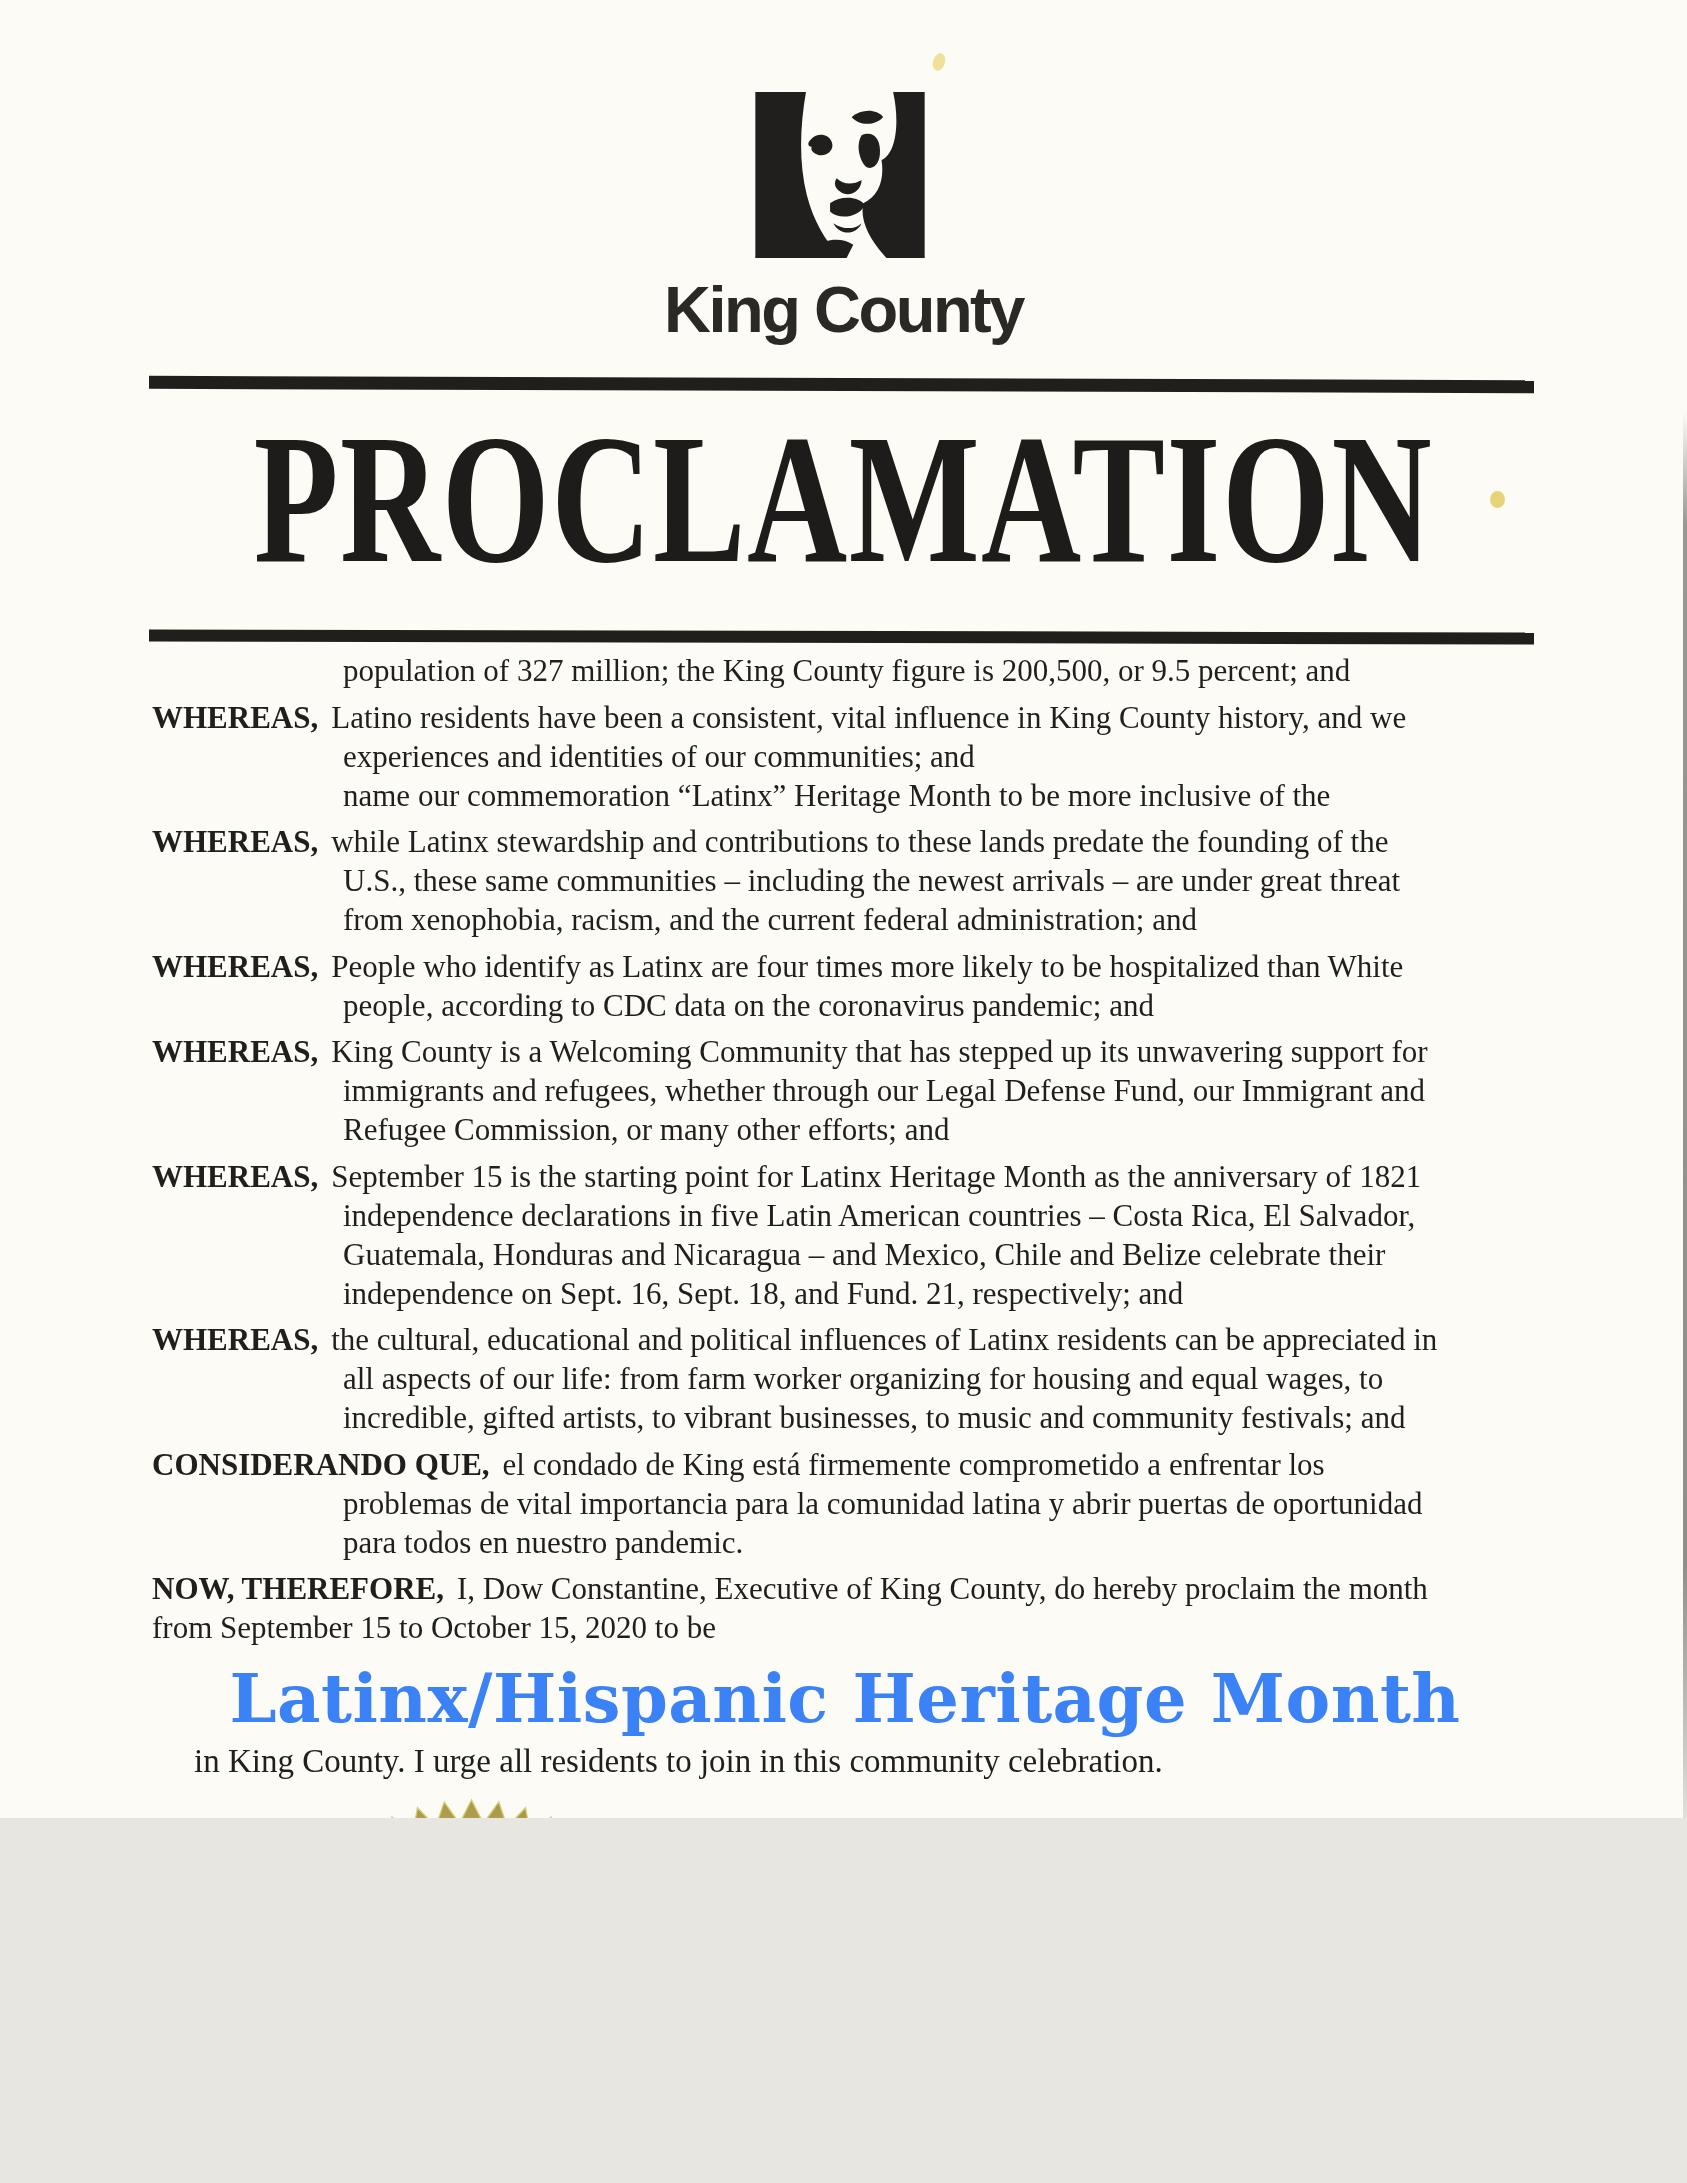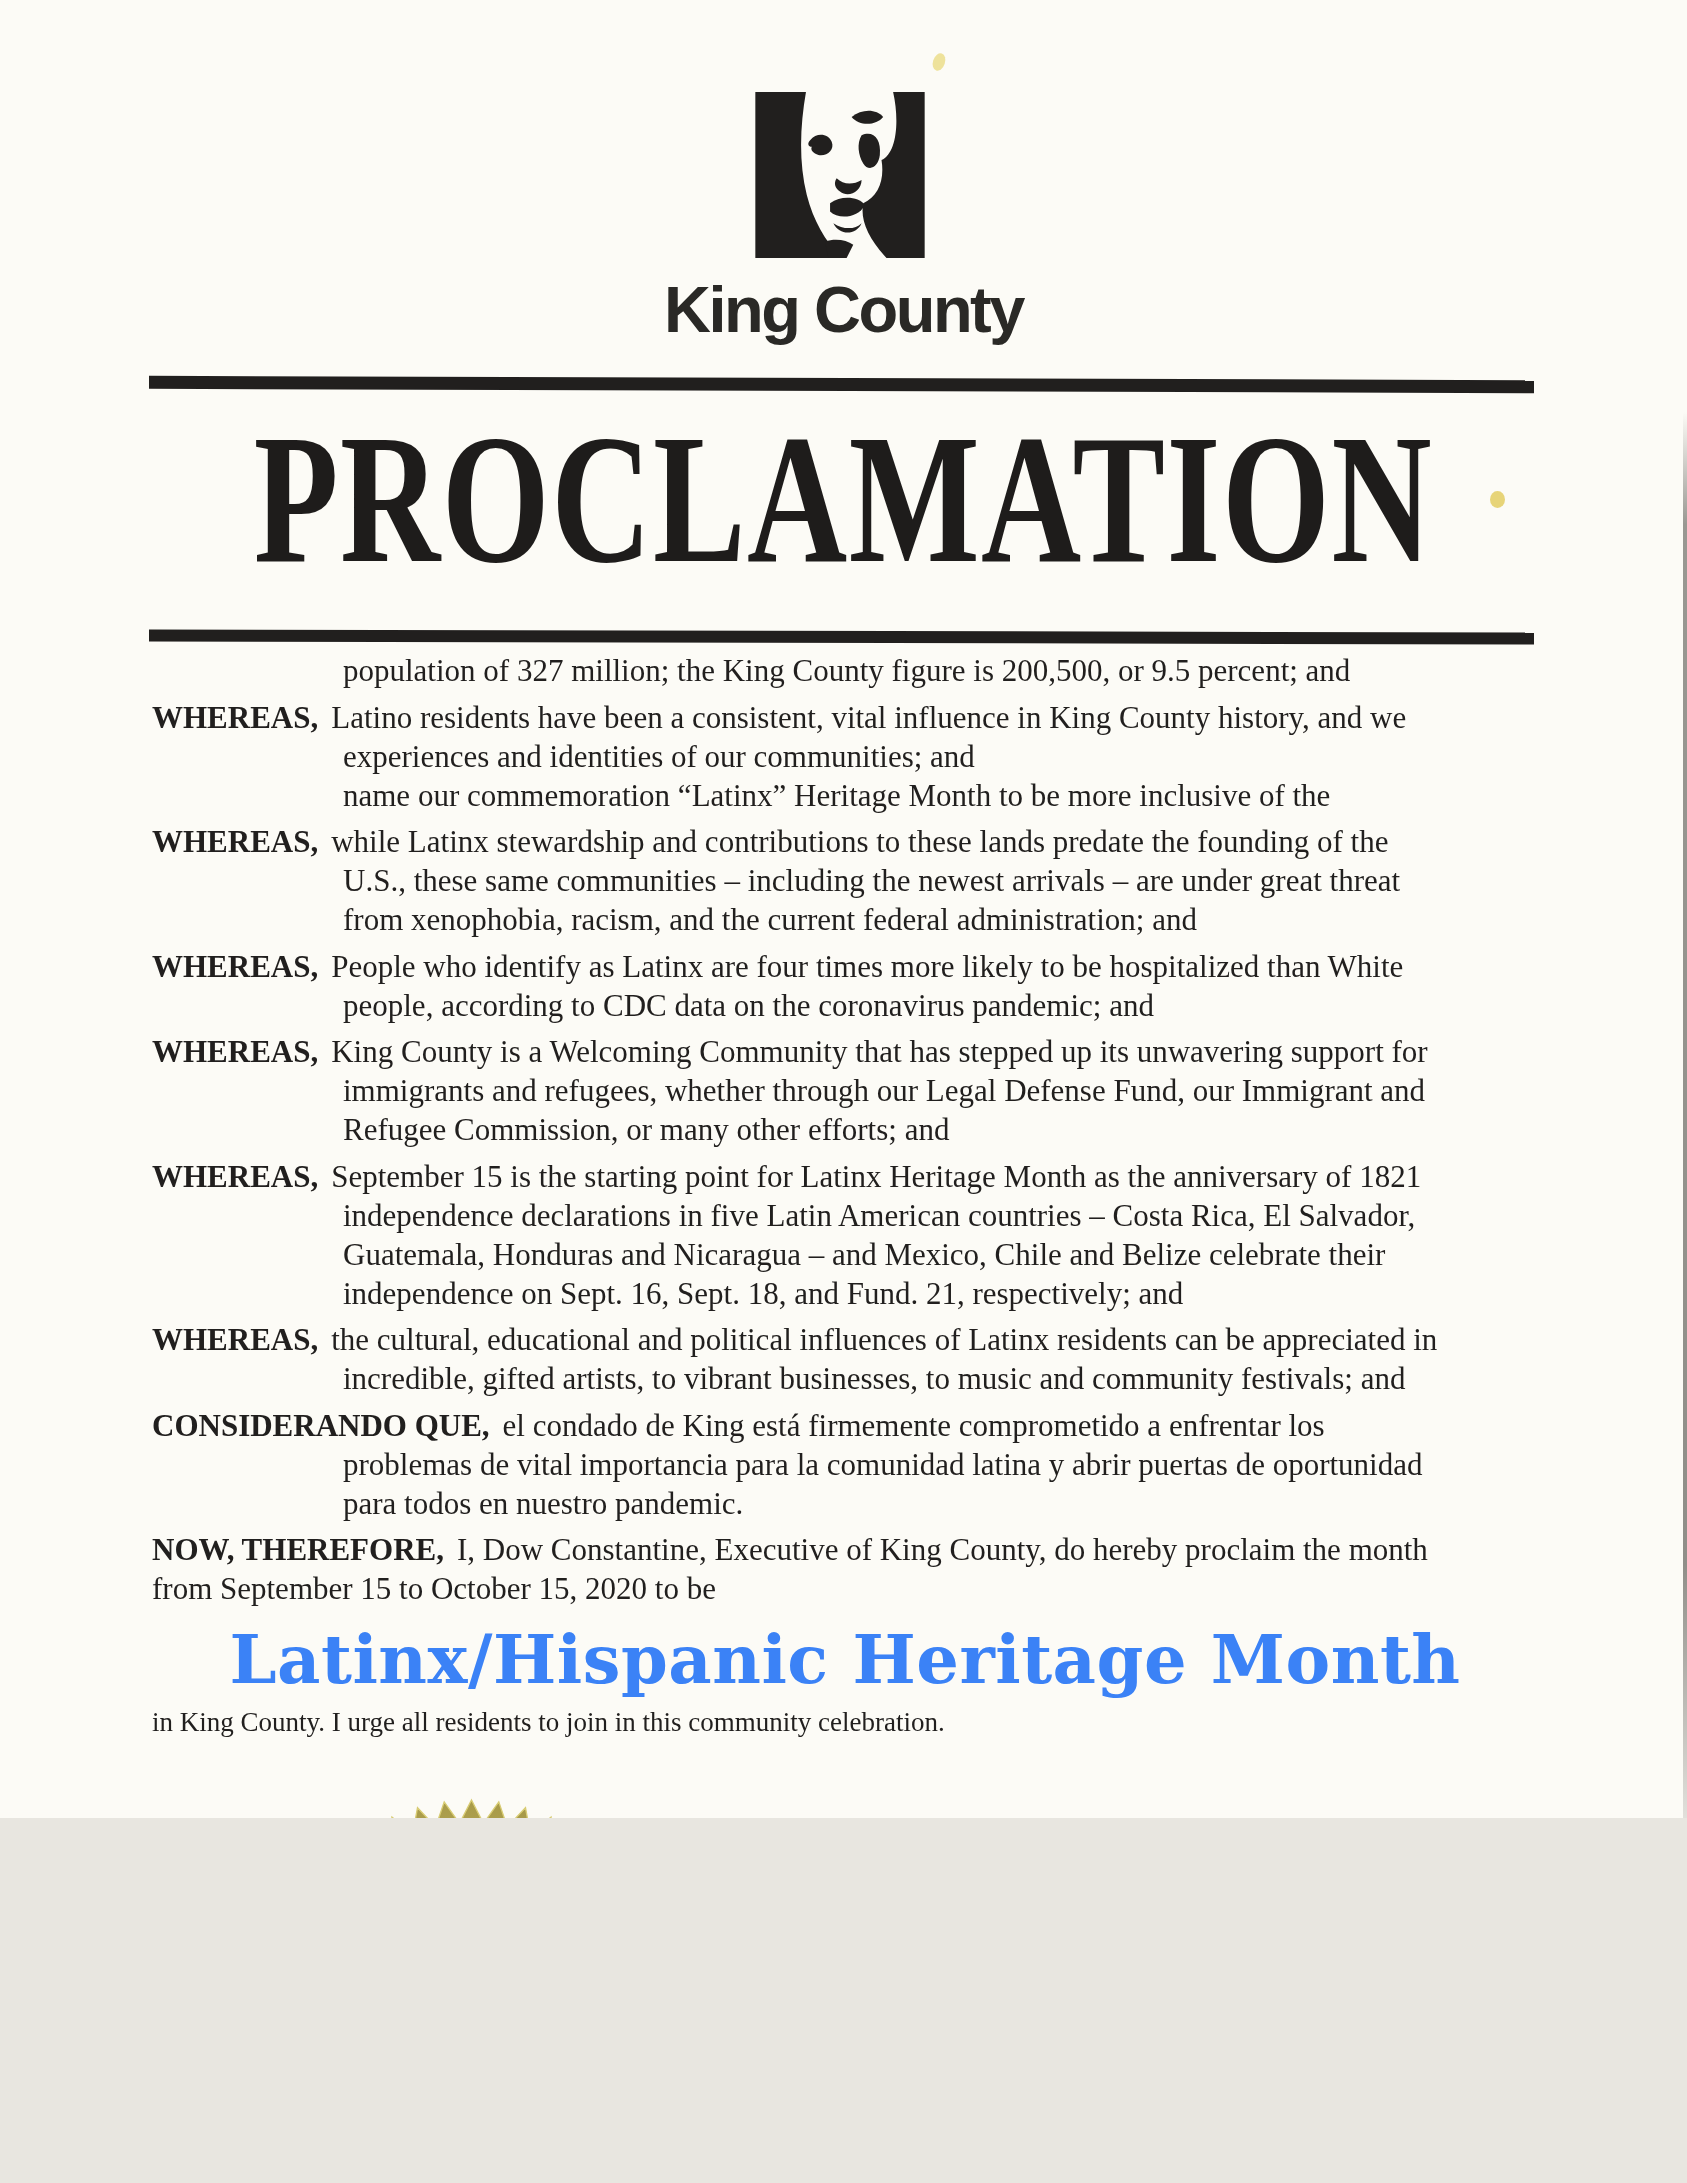--- a/index.html
+++ b/index.html
@@ -40,21 +40,21 @@
   }
   .para{margin-bottom:7.5px;}
   .line{white-space:nowrap;}
   .para.hang .line.cont{padding-left:191px;}
   .lbl{font-weight:700;margin-right:13px;}
   .heading{
     text-align:center;font-family:"DejaVu Serif",serif;font-weight:700;
     font-size:67px;line-height:1.15;letter-spacing:0.5px;margin:13px 0 5px 0;
     color:#3b82f6;
   }
-  .final{font-size:27px;line-height:39px;white-space:nowrap;}
+  .final{font-size:33px;line-height:39px;white-space:nowrap;margin-left:42px;}
   
   .seal{position:absolute;left:278px;top:1798px;width:387px;height:387px;}
   .seal svg{width:100%;height:100%;display:block;}
   .seal text{font-family:"Liberation Sans",sans-serif;}
   
   .sig-block{position:absolute;left:925px;top:1822px;width:646px;}
   .sig-svg{width:596px;height:84px;display:block;}
   .sig-rule{margin-left:36px;width:374px;height:3px;background:#191817;}
   .sig-name{margin:9px 0 0 44px;font-size:37px;line-height:33px;}
   .sig-title{margin:8px 0 0 44px;font-size:31px;line-height:33px;}
@@ -120,20 +120,21 @@
           <div class="line cont">Refugee Commission, or many other efforts; and</div>
         </div>
         <div class="para hang">
           <div class="line"><b class="lbl">WHEREAS,</b>September 15 is the starting point for Latinx Heritage Month as the anniversary of 1821</div>
           <div class="line cont">independence declarations in five Latin American countries – Costa Rica, El Salvador,</div>
           <div class="line cont">Guatemala, Honduras and Nicaragua – and Mexico, Chile and Belize celebrate their</div>
           <div class="line cont">independence on Sept. 16, Sept. 18, and Fund. 21, respectively; and</div>
         </div>
         <div class="para hang">
           <div class="line"><b class="lbl">WHEREAS,</b>the cultural, educational and political influences of Latinx residents can be appreciated in</div>
+          <div class="line cont">all aspects of our life: from farm worker organizing for housing and equal wages, to</div>
           <div class="line cont">incredible, gifted artists, to vibrant businesses, to music and community festivals; and</div>
         </div>
         <div class="para hang">
           <div class="line"><b class="lbl">CONSIDERANDO QUE,</b>el condado de King está firmemente comprometido a enfrentar los</div>
           <div class="line cont">problemas de vital importancia para la comunidad latina y abrir puertas de oportunidad</div>
           <div class="line cont">para todos en nuestro pandemic.</div>
         </div>
         <div class="para">
           <div class="line"><b class="lbl">NOW, THEREFORE,</b>I, Dow Constantine, Executive of King County, do hereby proclaim the month</div>
           <div class="line">from September 15 to October 15, 2020 to be</div>

